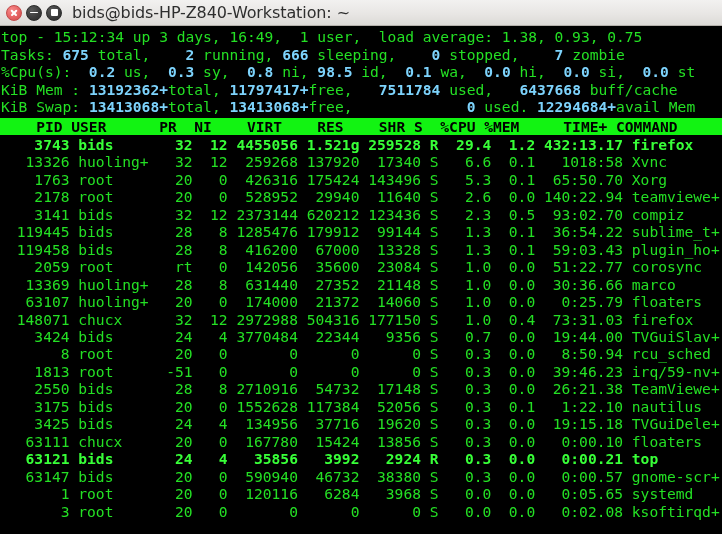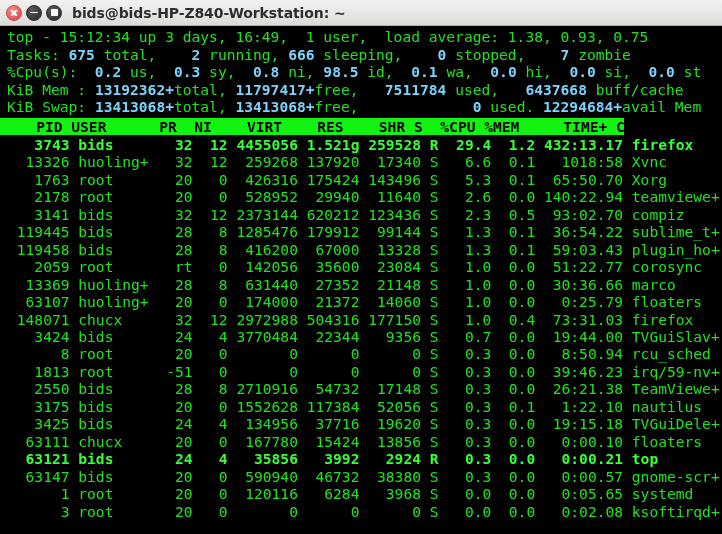--- a/index.html
+++ b/index.html
@@ -61,22 +61,22 @@
   .glyph-x { transform: rotate(45deg); }
   .glyph-x::before { content: ""; left: 0; top: 0; transform: rotate(-90deg); }
   .glyph-dash {
     width: 8px; height: 1.8px; background: #ffffff; border-radius: 1px;
   }
   .glyph-sq {
     width: 7px; height: 7px; background: #ffffff; border-radius: 1px;
   }
   #wtitle {
     font-family: "DejaVu Sans", "Liberation Sans", sans-serif;
-    font-size: 14px;
-    font-weight: bold;
+    font-size: 16px;
+    font-weight: normal;
     color: #2e2e2e;
     letter-spacing: -0.1px;
     white-space: pre;
   }
 
   
   #term {
     background: #000000;
     width: 722px;
     height: 508px;
@@ -84,38 +84,38 @@
     padding: 2px 0 0 0;
     overflow: hidden;
   }
   .line {
     font-family: "DejaVu Sans Mono", "Liberation Mono", monospace;
     font-size: 14.6px;
     line-height: 17.5px;
     color: #24e024;
     white-space: pre;
     letter-spacing: 0px;
-    padding-left: 7px;
+    padding-left: 1px;
   }
   .b { font-weight: bold; color: #7dd3fc; }
   .summary { color: #24e024; }
 
   
   #colhdr {
     background: #12f312;
     color: #000000;
     font-weight: bold;
     font-family: "DejaVu Sans Mono", "Liberation Mono", monospace;
     font-size: 14.6px;
     line-height: 17.5px;
     white-space: pre;
     padding-left: 1px;
     margin-top: 2px;
     margin-bottom: 1px;
-    width: 624px;
+    width: 722px;
     box-sizing: border-box;
   }
 
   .prow {
     font-family: "DejaVu Sans Mono", "Liberation Mono", monospace;
     font-size: 14.6px;
     line-height: 17.45px;
     white-space: pre;
     color: #24e024;
     padding-left: 8px;

